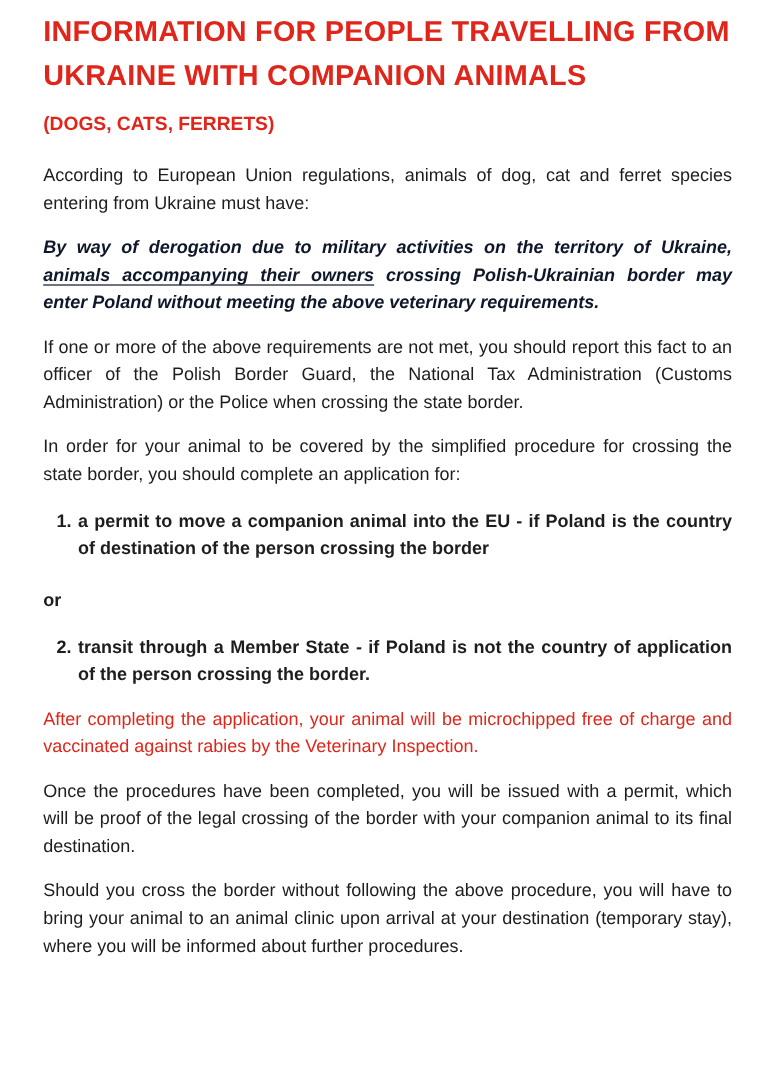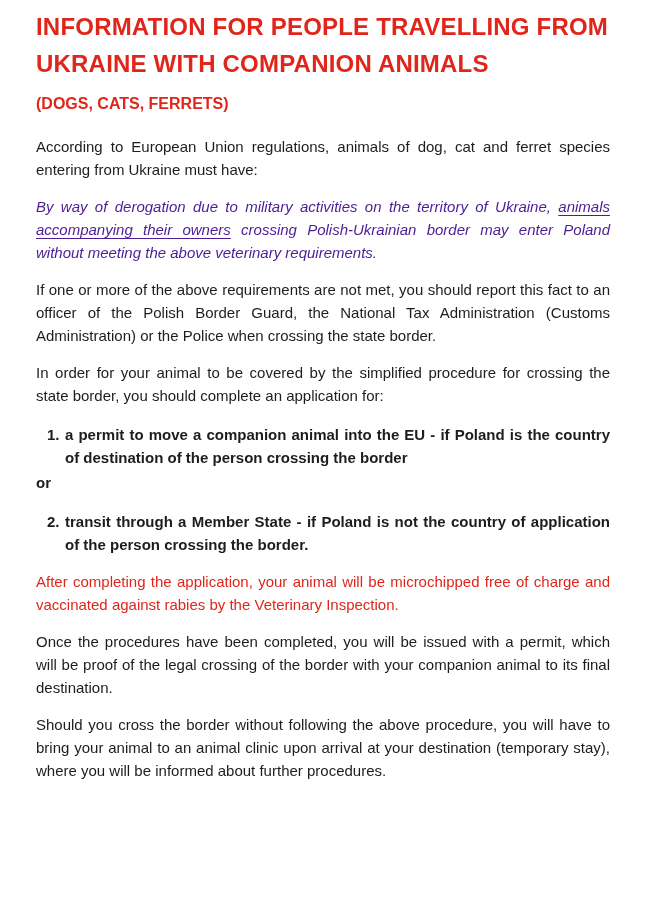--- a/index.html
+++ b/index.html
@@ -36,43 +36,43 @@
   }
   p.intro { }
   ul.req-list {
     margin: 13px 0 0 0;
     padding-left: 47px;
     font-size: 15px;
     line-height: 23px;
   }
   ul.req-list li { margin: 0 0 1px 0; padding-left: 4px; }
   .blue-em {
-    color: #4c1d95;
-    font-weight: 400;
+    color: #0f172a;
+    font-weight: 700;
     font-style: italic;
   }
   .blue-underline {
     text-decoration: underline;
     text-underline-offset: 3px;
   }
   .red-strong { color: #e0261a; font-weight: 400; }
   .numbered-row {
     display: flex;
     margin: 16px 0 0 11px;
     font-weight: 700;
     font-size: 15px;
     line-height: 23px;
   }
   .numbered-row .num { flex: none; width: 18px; }
   .numbered-row .num-text { text-align: justify; }
   .or-word {
     font-weight: 700;
     font-size: 15px;
     line-height: 23px;
-    margin-top: 2px;
+    margin-top: 20px;
   }
 </style>
 </head>
 <body>
 
 <div class="page">
 
   <div class="title-block">
     <div class="title-line">INFORMATION FOR PEOPLE TRAVELLING FROM</div>
     <div class="title-line">UKRAINE WITH COMPANION ANIMALS</div>

